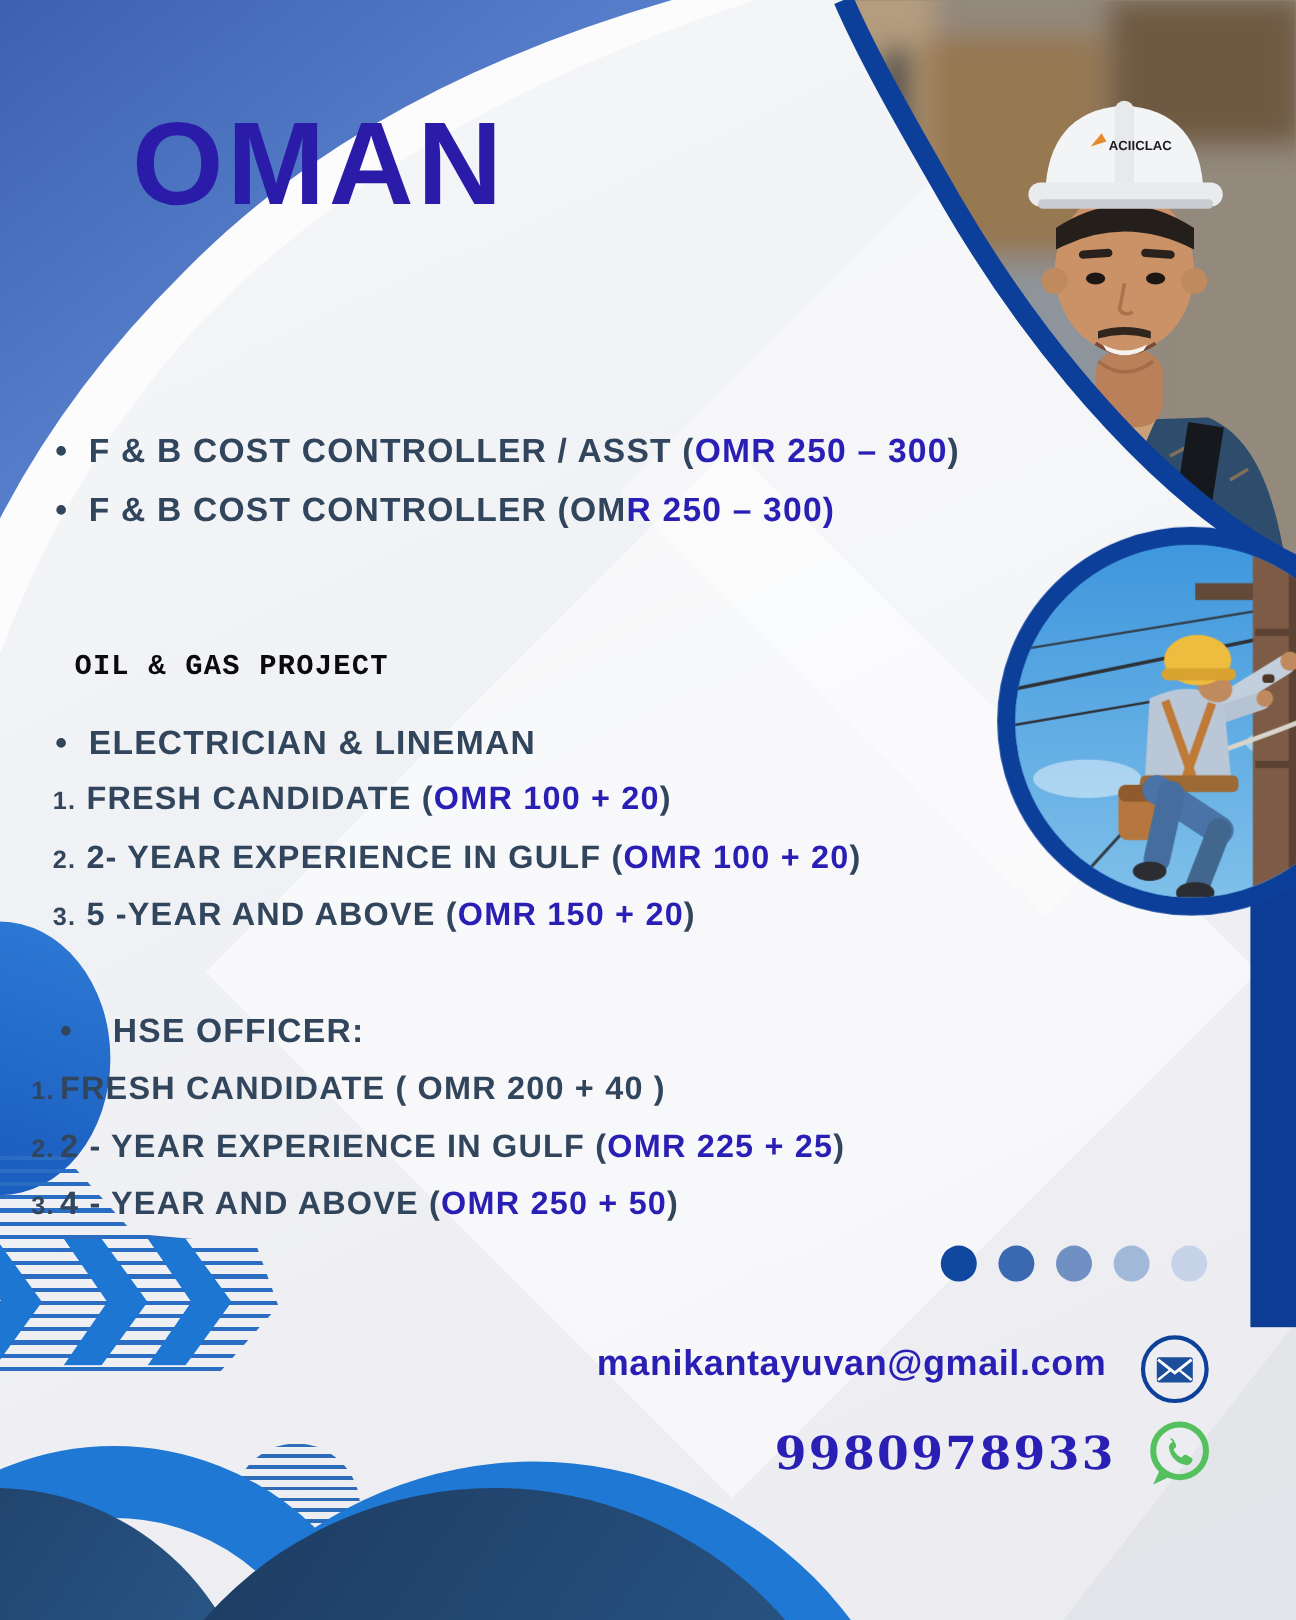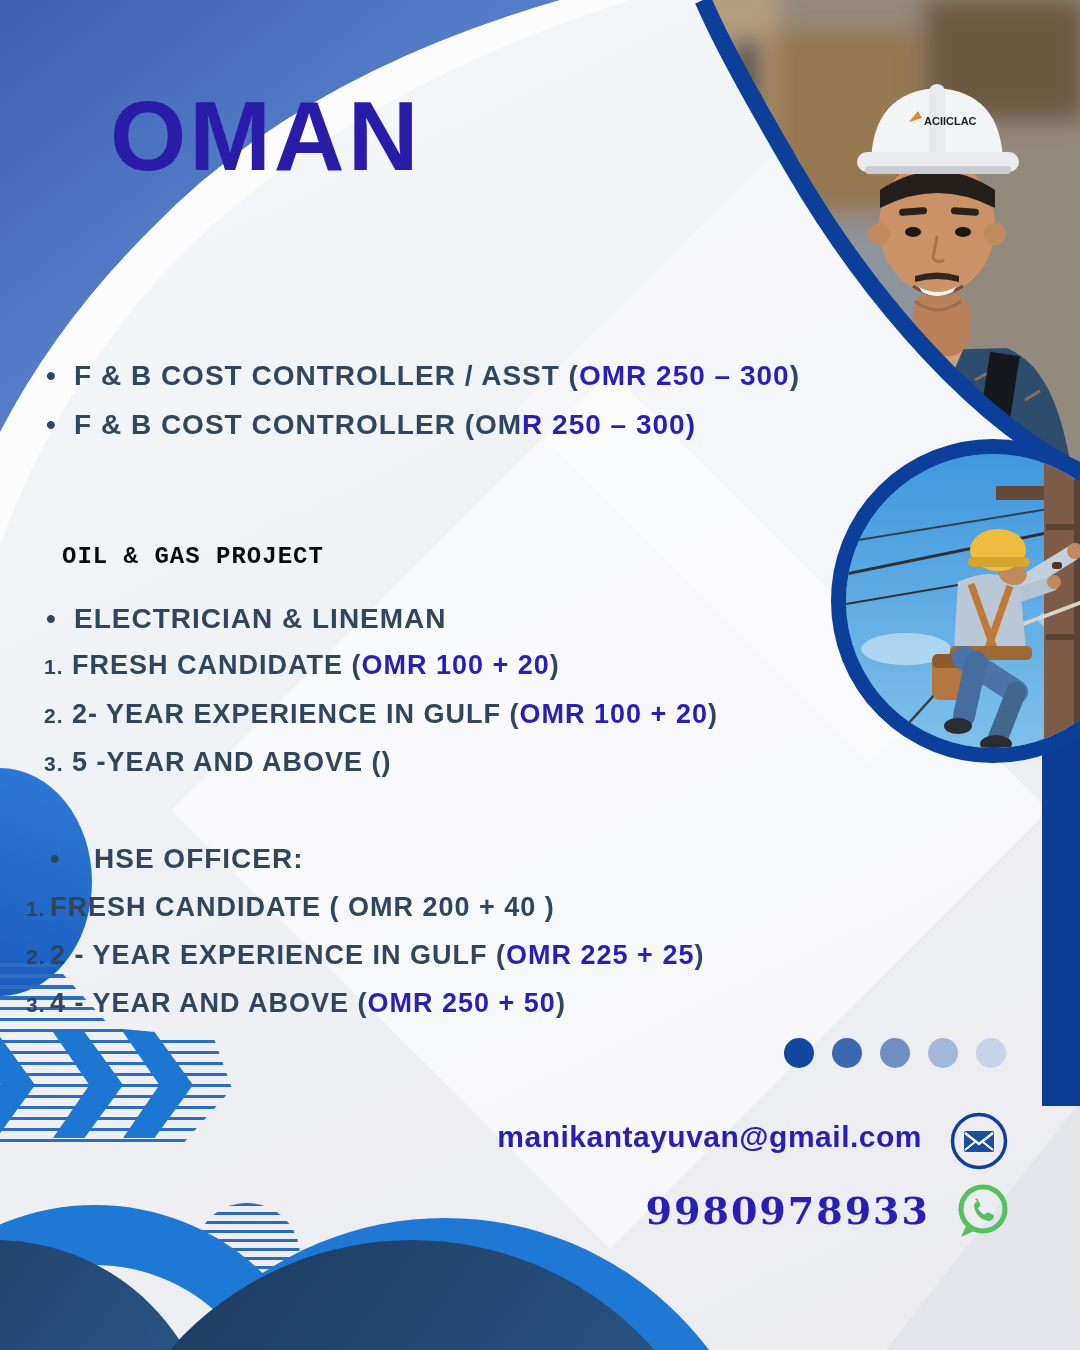--- a/index.html
+++ b/index.html
@@ -246,20 +246,21 @@
   </div>
   <div class="line" style="left:44px;top:699px;font-size:27px;">
     <span class="marker num-marker">2.</span>
       <span>2- YEAR EXPERIENCE IN GULF (</span>
       <span class="price">OMR 100 + 20</span>
       <span>)</span>
   </div>
   <div class="line" style="left:44px;top:747px;font-size:27px;">
     <span class="marker num-marker">3.</span>
       <span>5 -YEAR AND ABOVE ( </span>
+      <span class="price">OMR 150 + 20</span>
       <span>)</span>
   </div>
 
   <div class="line" style="left:50px;top:843px;">
     <span class="marker bullet-marker" style="width:44px;">•</span>
       <span>HSE OFFICER:</span>
   </div>
   <div class="line" style="left:26px;top:892px;font-size:27px;">
     <span class="marker num-tight">1.</span>
       <span>FRESH CANDIDATE ( OMR 200 + 40 )</span>

